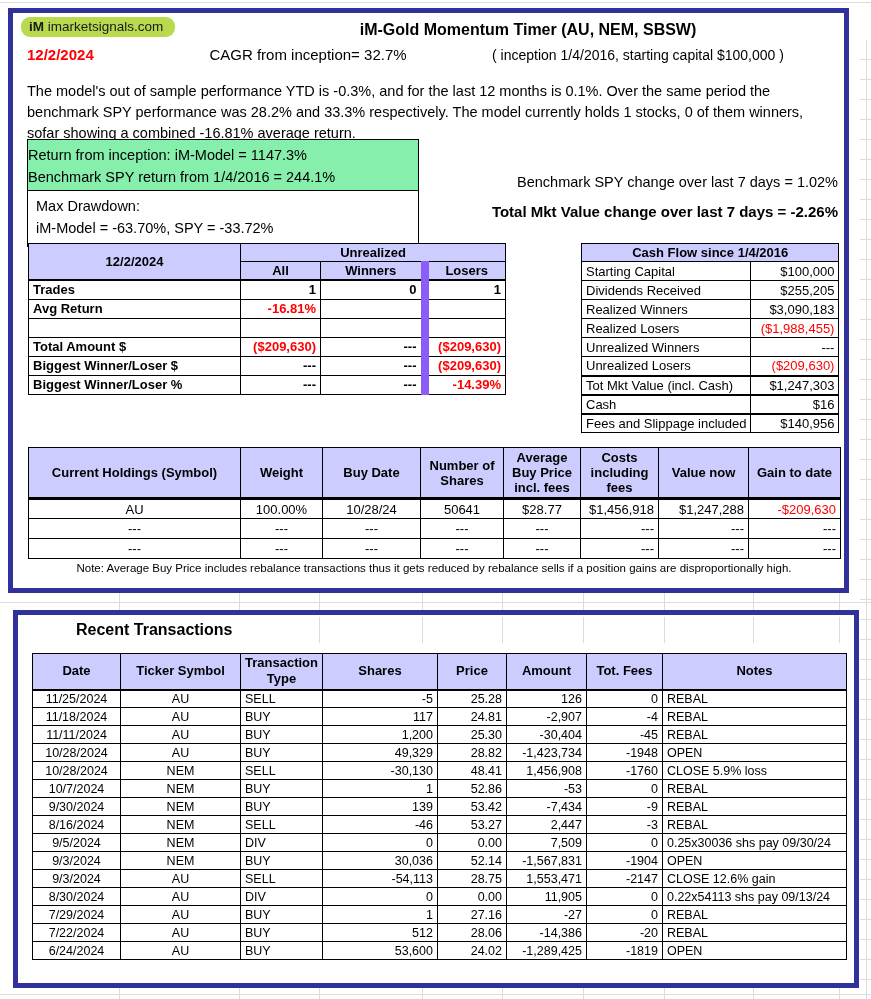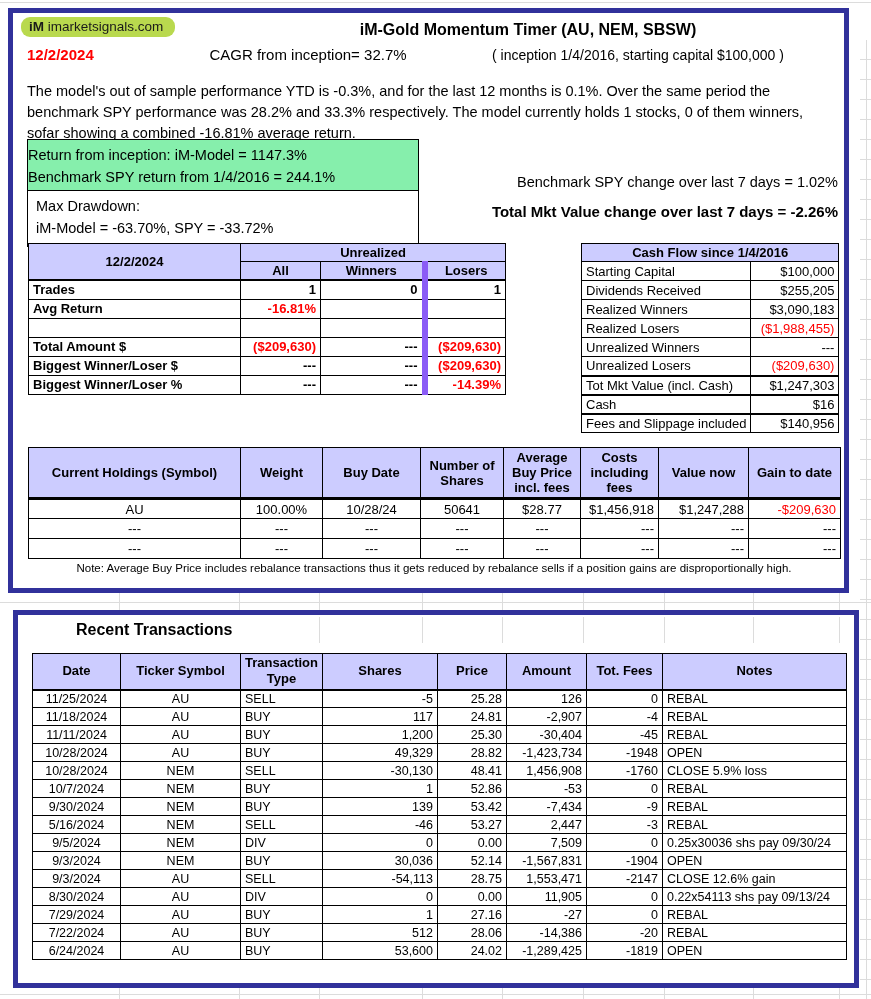--- a/index.html
+++ b/index.html
@@ -33,21 +33,21 @@
   
   table{border-collapse:collapse;table-layout:fixed;}
   th,td{border:1px solid #000;overflow:hidden;white-space:nowrap;padding:1px 4px;font-size:13px;box-sizing:border-box;}
   th.lav{background:#ccccff;font-weight:bold;text-align:center;}
   .l{text-align:left}.r{text-align:right}.c{text-align:center}
   .red{color:#ff0000;}
   
   .unrl{left:15px;top:230px;}
   .unrl td{height:19px;font-weight:bold;}
   .unrl .hb{border-bottom:2px solid #000;}
-  .unrl .tl{border-left:6px solid #8b5cf6;}
+  .unrl .tl{border-left:8px solid #8b5cf6;}
   
   .cash{left:568px;top:230px;}
   .cash td{height:19px;}
   .cash .sep{border-top:2px solid #000;}
   
   .hold{left:15px;top:434px;}
   .hold thead th{border-bottom:3px solid #000;white-space:normal;line-height:15px;height:46px;vertical-align:middle;padding:2px 3px;}
   .hold td{height:20px;}
   .note{left:15px;top:549px;width:812px;text-align:center;font-size:11.5px;white-space:nowrap;}
   
@@ -383,21 +383,21 @@
           <td class="c">9/30/2024</td>
           <td class="c">NEM</td>
           <td class="l">BUY</td>
           <td class="r">139</td>
           <td class="r">53.42</td>
           <td class="r">-7,434</td>
           <td class="r">-9</td>
           <td class="l">REBAL</td>
         </tr>
       <tr>
-          <td class="c">5/16/2024</td>
+          <td class="c">8/16/2024</td>
           <td class="c">NEM</td>
           <td class="l">SELL</td>
           <td class="r">-46</td>
           <td class="r">53.27</td>
           <td class="r">2,447</td>
           <td class="r">-3</td>
           <td class="l">REBAL</td>
         </tr>
       <tr>
           <td class="c">9/5/2024</td>

